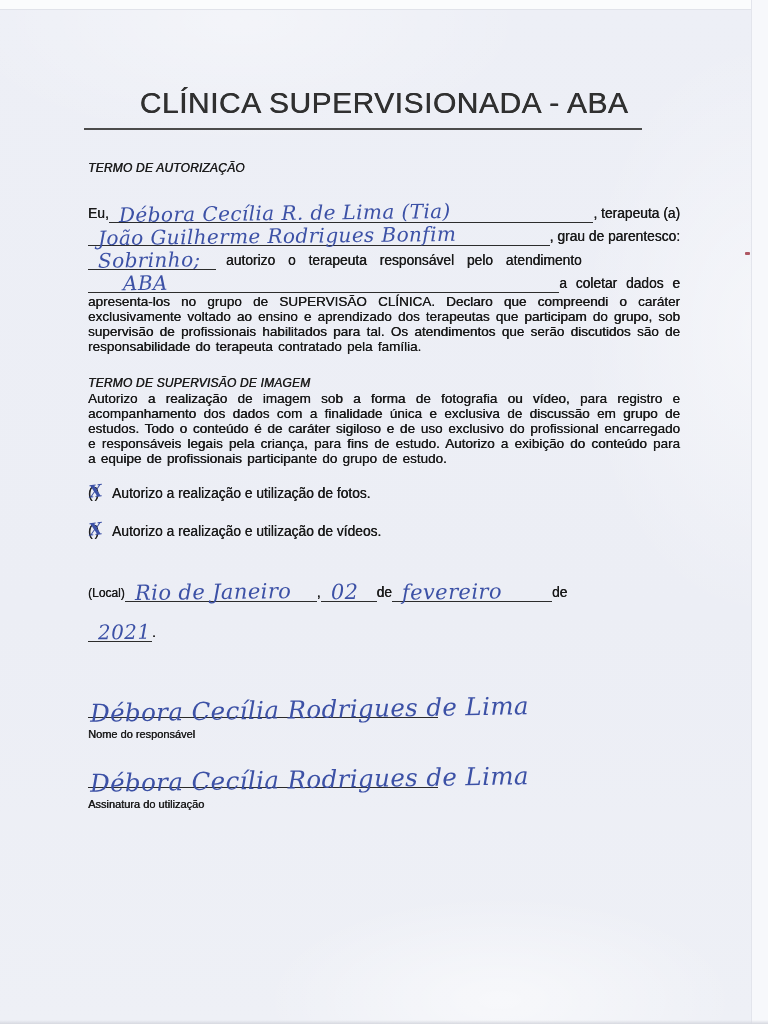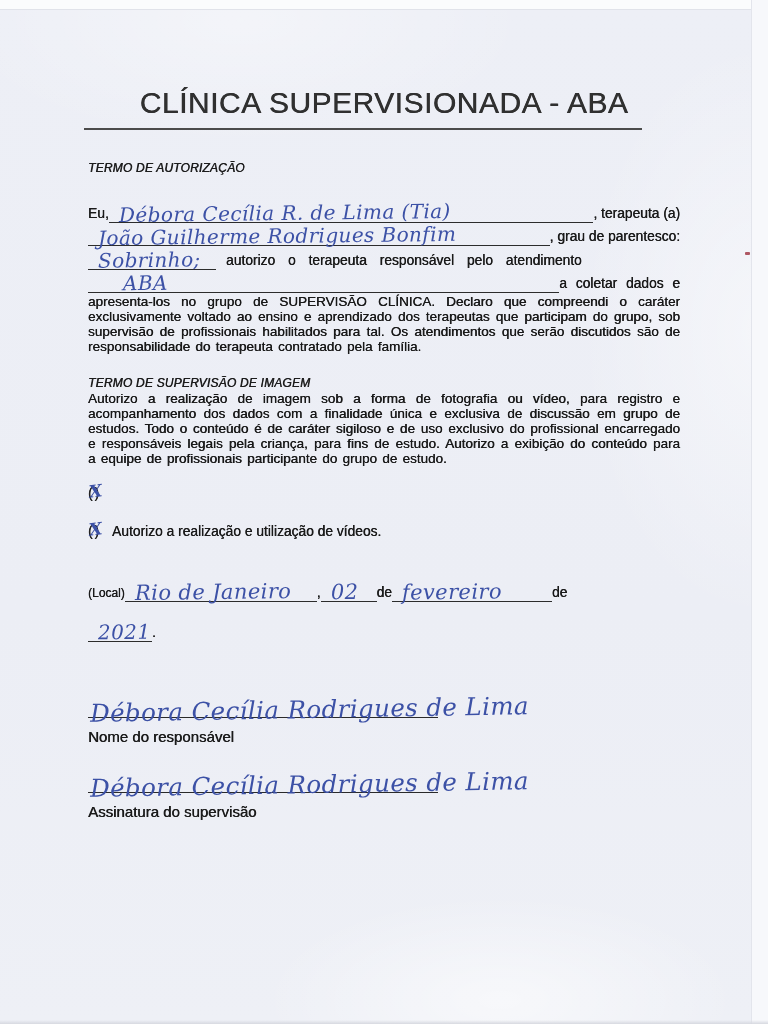--- a/index.html
+++ b/index.html
@@ -110,21 +110,21 @@
   }
   .sig1 { margin-top: 40px; }
   .sig2 { margin-top: 12px; }
   .sig-line .hw {
     position: absolute; left: 2px; bottom: -7px;
     font-size: 24.5px; letter-spacing: .4px;
     transform: rotate(-1deg);
   }
   .sig-label {
     margin-top: 10px;
-    font-size: 15px; color: #1b1b1b; text-shadow: .4px 0 0 #1b1b1b;
+    font-size: 11px; color: #1b1b1b; text-shadow: .4px 0 0 #1b1b1b;
   }
 </style>
 </head>
 <body>
 
 <div class="paper">
   <div class="top-strip"></div>
   <div class="right-strip"></div>
   <div class="artifact"></div>
   <div class="bottom-shade"></div>
@@ -166,20 +166,21 @@
     </div>
 
     <h2 class="sec-heading" style="margin-top:22px">TERMO DE SUPERVISÃO DE IMAGEM</h2>
     <p class="just para2">Autorizo a realização de imagem sob a forma de fotografia ou vídeo, para registro e acompanhamento dos dados com a finalidade única e exclusiva de discussão em grupo de estudos. Todo o conteúdo é de caráter sigiloso e de uso exclusivo do profissional encarregado e responsáveis legais pela criança, para fins de estudo. Autorizo a exibição do conteúdo para a equipe de profissionais participante do grupo de estudo.</p>
 
     <div class="cb-row" style="margin-top:20px">
       <span class="cb">
         <span class="cb-box pt">( )</span>
         <span class="cb-mark">X</span>
       </span>
+      <span class="pt">Autorizo a realização e utilização de fotos.</span>
     </div>
     <div class="cb-row">
       <span class="cb">
         <span class="cb-box pt">( )</span>
         <span class="cb-mark">X</span>
       </span>
       <span class="pt">Autorizo a realização e utilização de vídeos.</span>
     </div>
 
     <div class="fline date-row" style="font-size:13.8px">
@@ -205,16 +206,16 @@
     </div>
 
     <div class="sig-line sig1">
       <span class="hw">Débora Cecília Rodrigues de Lima</span>
     </div>
     <div class="sig-label">Nome do responsável</div>
 
     <div class="sig-line sig2">
       <span class="hw">Débora Cecília Rodrigues de Lima</span>
     </div>
-    <div class="sig-label">Assinatura do supervisão</div>
+    <div class="sig-label">Assinatura do utilização</div>
 
   </div>
 </div>
 
 </body></html>

